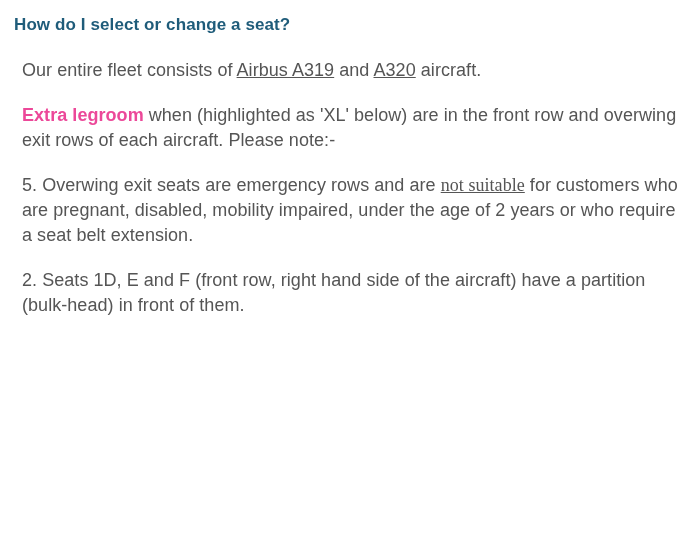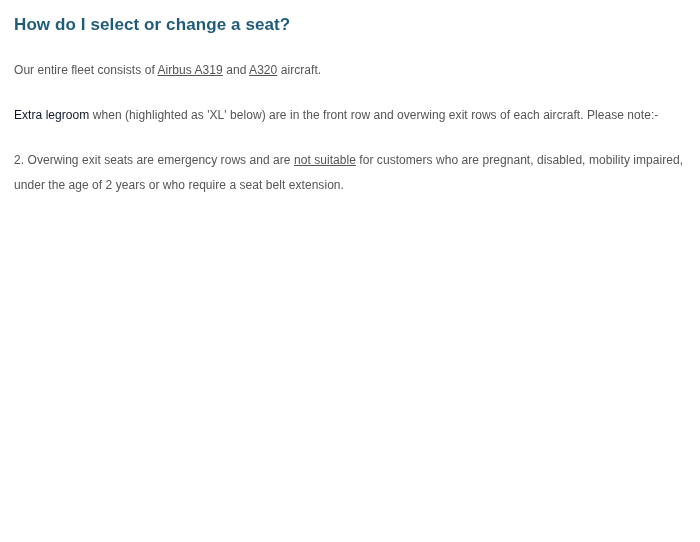--- a/index.html
+++ b/index.html
@@ -24,47 +24,49 @@
   }
   h1.faq-title {
     font-size: 17px;
     line-height: 22px;
     font-weight: bold;
     color: #1f5c7a;
     margin: 0 0 22px 0;
     letter-spacing: 0.1px;
   }
   p.para {
-    font-size: 12px;
+    font-size: 18px;
     line-height: 25px;
-    margin: 0 0 20px 0;
+    margin: 0 0 20px 8px;
     color: #555555;
     letter-spacing: 0.05px;
   }
   .lead {
-    font-weight: normal;
-    color: #0f172a;
+    font-weight: bold;
+    color: #ec4899;
   }
   a.inline-link {
     color: #555555;
     text-decoration: underline;
   }
   u.plain {
     text-decoration: underline;
+    font-family: Liberation Serif, serif;
   }
 </style>
 </head>
 <body>
 
 <div class="page">
 
   <h1 class="faq-title">How do I select or change a seat?</h1>
 
   <p class="para"><span>Our entire fleet consists of </span><a class="inline-link" href="#">Airbus A319</a><span> and </span><a class="inline-link" href="#">A320</a><span> aircraft.</span></p>
 
 
   <p class="para"><span class="lead">Extra legroom</span><span> when (highlighted as 'XL' below) are in the front row and overwing exit rows of each aircraft. Please note:-</span></p>
 
-  <p class="para"><span>2. Overwing exit seats are emergency rows and are </span><u class="plain">not suitable</u><span> for customers who are pregnant, disabled, mobility impaired, under the age of 2 years or who require a seat belt extension.</span></p>
+  <p class="para"><span>5. Overwing exit seats are emergency rows and are </span><u class="plain">not suitable</u><span> for customers who are pregnant, disabled, mobility impaired, under the age of 2 years or who require a seat belt extension.</span></p>
 
+  <p class="para">2. Seats 1D, E and F (front row, right hand side of the aircraft) have a partition (bulk-head) in front of them.</p>
 
 
 </div>
 
 </body></html>

